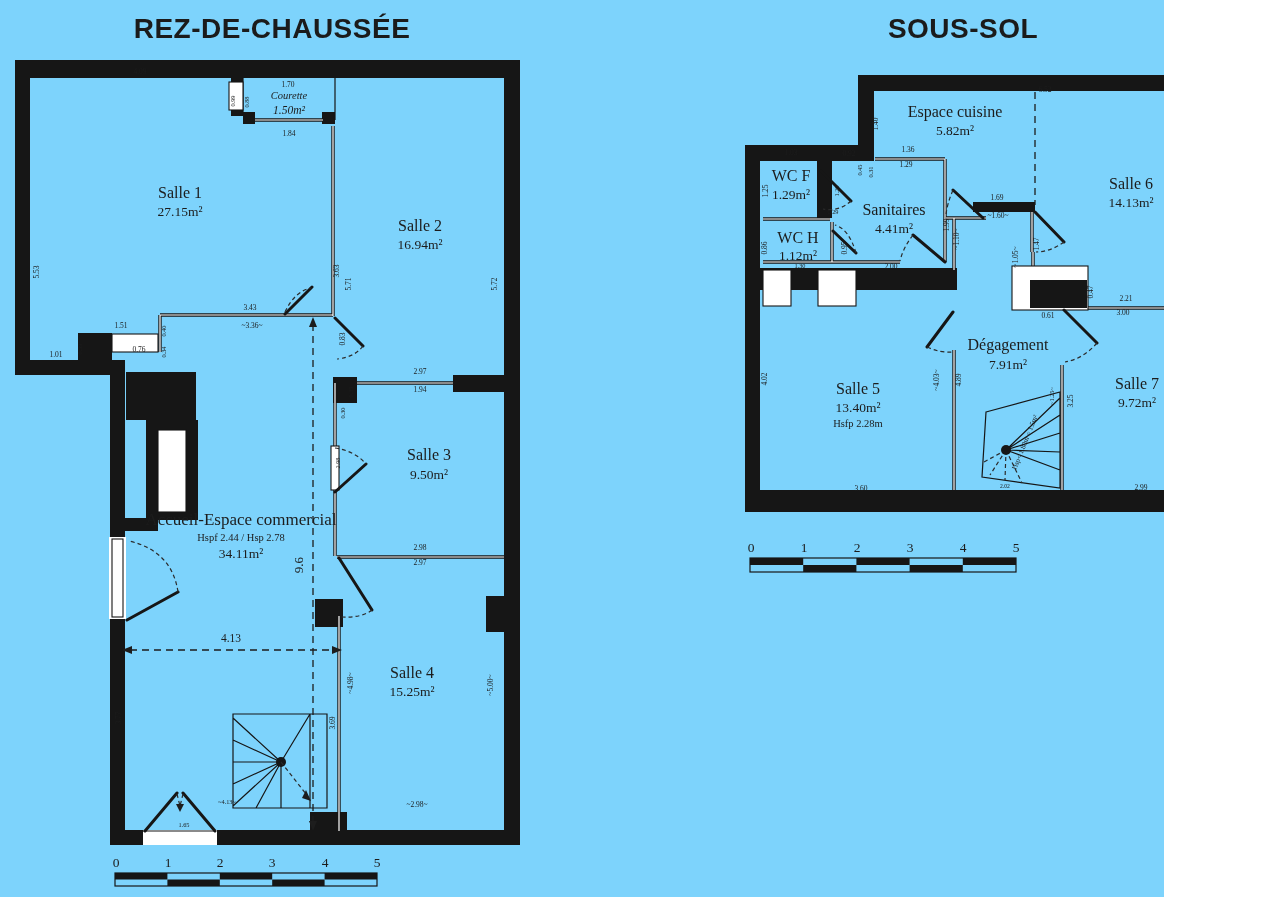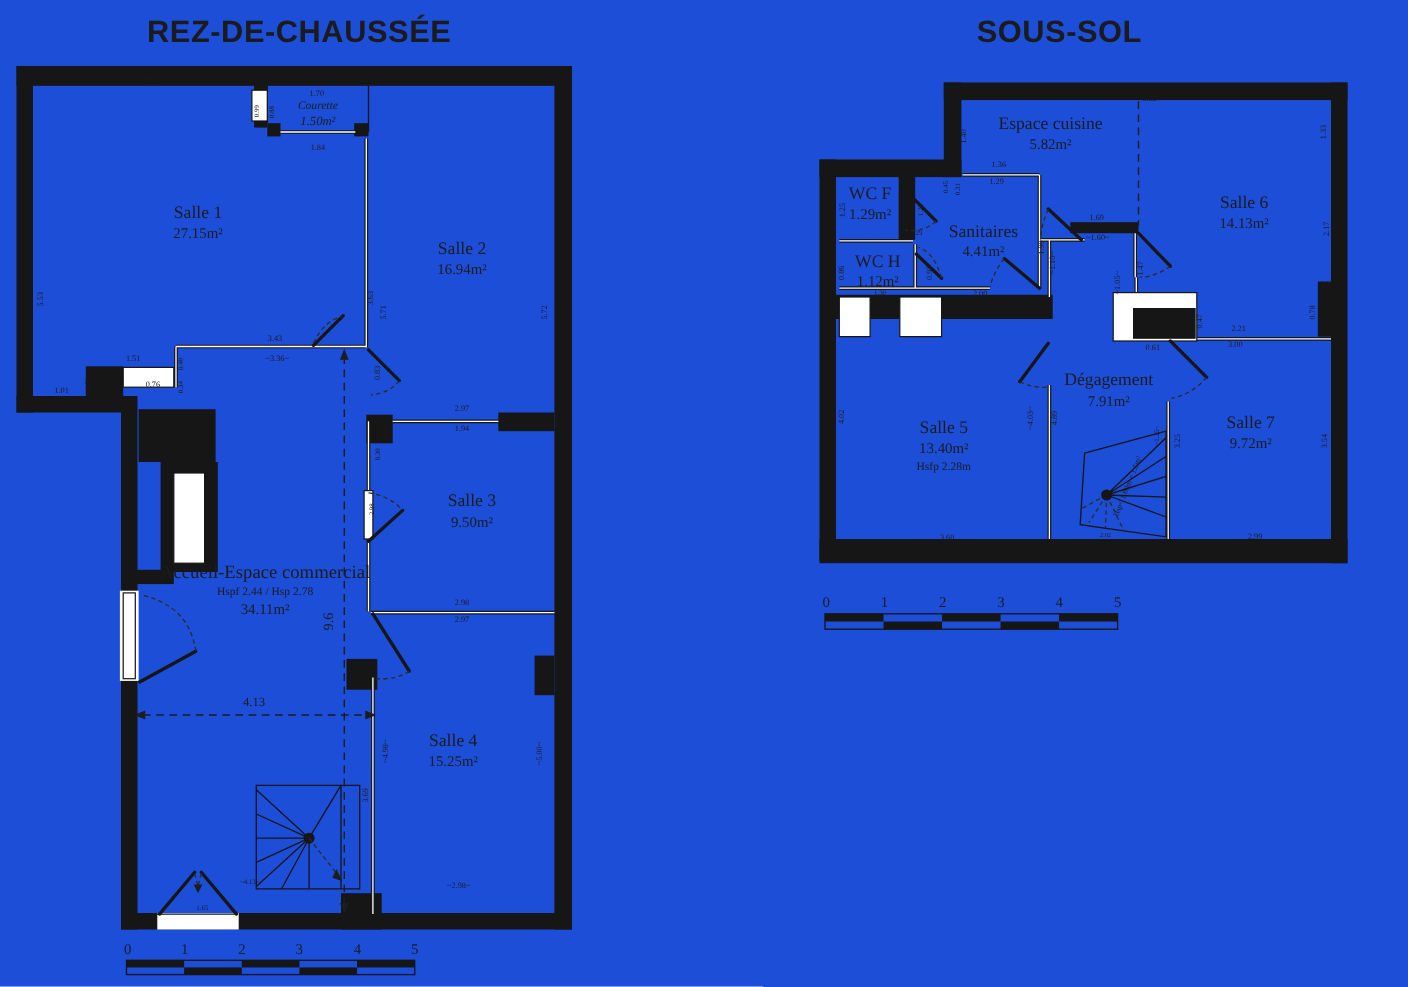--- a/index.html
+++ b/index.html
@@ -1,16 +1,16 @@
 <!DOCTYPE html>
 <html><head>
 <meta charset="utf-8">
 <style>
   html,body{margin:0;padding:0;background:#ffffff;}
-  .canvas{position:relative;width:1280px;height:897px;background:#1d4ed8;overflow:hidden;}
+  .canvas{position:relative;width:1164px;height:897px;background:#7dd3fc;overflow:hidden;}
   svg{position:absolute;left:0;top:0;}
   .w{fill:#161616;}
   .niche{fill:#ffffff;stroke:#161616;stroke-width:1.1;}
   .gap{fill:#ffffff;}
   .dw{stroke:#161616;stroke-width:3.4;fill:none;}
   .dwi{stroke:#ffffff;stroke-width:1.2;fill:none;}
   .thin{stroke:#161616;stroke-width:1.2;fill:none;}
   .leaf{stroke:#161616;stroke-width:3;fill:none;stroke-linecap:round;}
   .arc{stroke:#2b2b2b;stroke-width:1.2;fill:none;stroke-dasharray:4 3;}
   .dim-line{stroke:#1d1d1d;stroke-width:1.3;fill:none;stroke-dasharray:7 5;}

